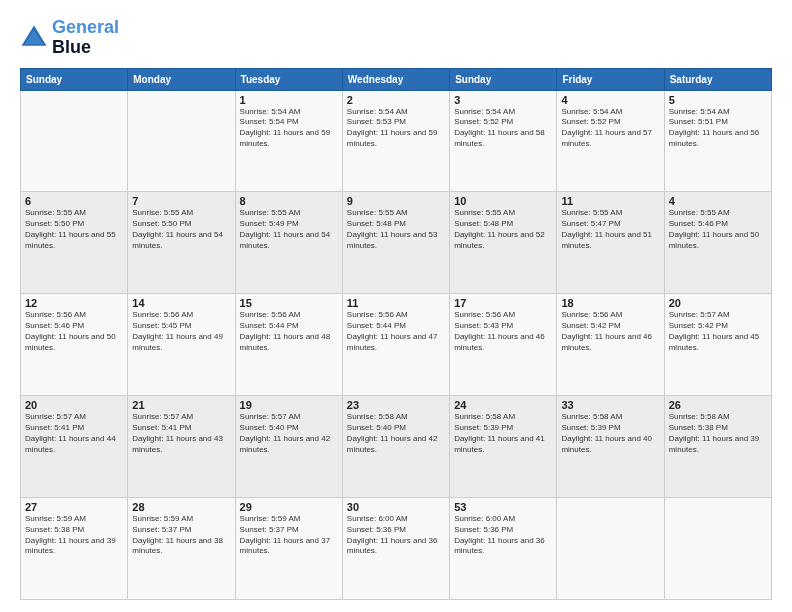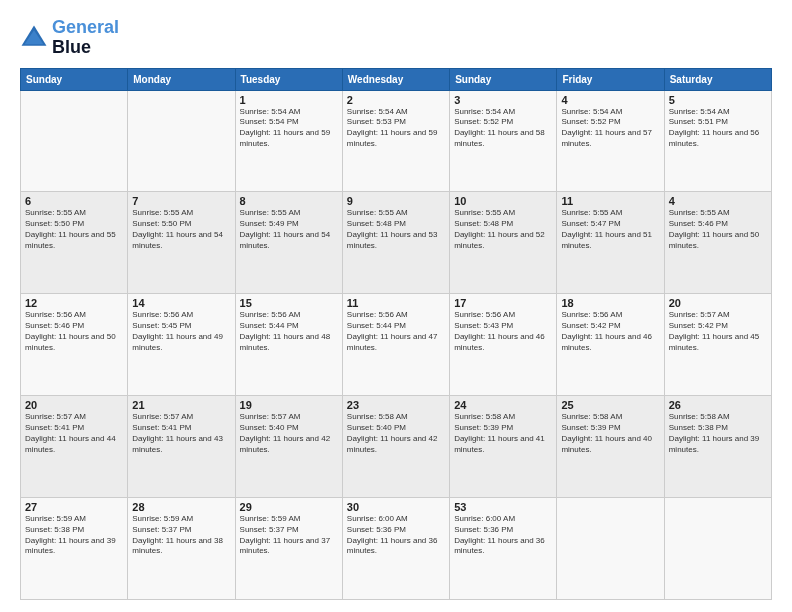--- a/index.html
+++ b/index.html
@@ -278,21 +278,21 @@
 Sunset: 5:40 PM
 Daylight: 11 hours and 42 minutes.</div>
           </td>
           <td>
             <div class="day-number">24</div>
             <div class="day-info" style="white-space: pre-line;">Sunrise: 5:58 AM
 Sunset: 5:39 PM
 Daylight: 11 hours and 41 minutes.</div>
           </td>
           <td>
-            <div class="day-number">25</div>
+            <div class="day-number">33</div>
             <div class="day-info" style="white-space: pre-line;">Sunrise: 5:58 AM
 Sunset: 5:39 PM
 Daylight: 11 hours and 40 minutes.</div>
           </td>
           <td>
             <div class="day-number">26</div>
             <div class="day-info" style="white-space: pre-line;">Sunrise: 5:58 AM
 Sunset: 5:38 PM
 Daylight: 11 hours and 39 minutes.</div>
           </td>

